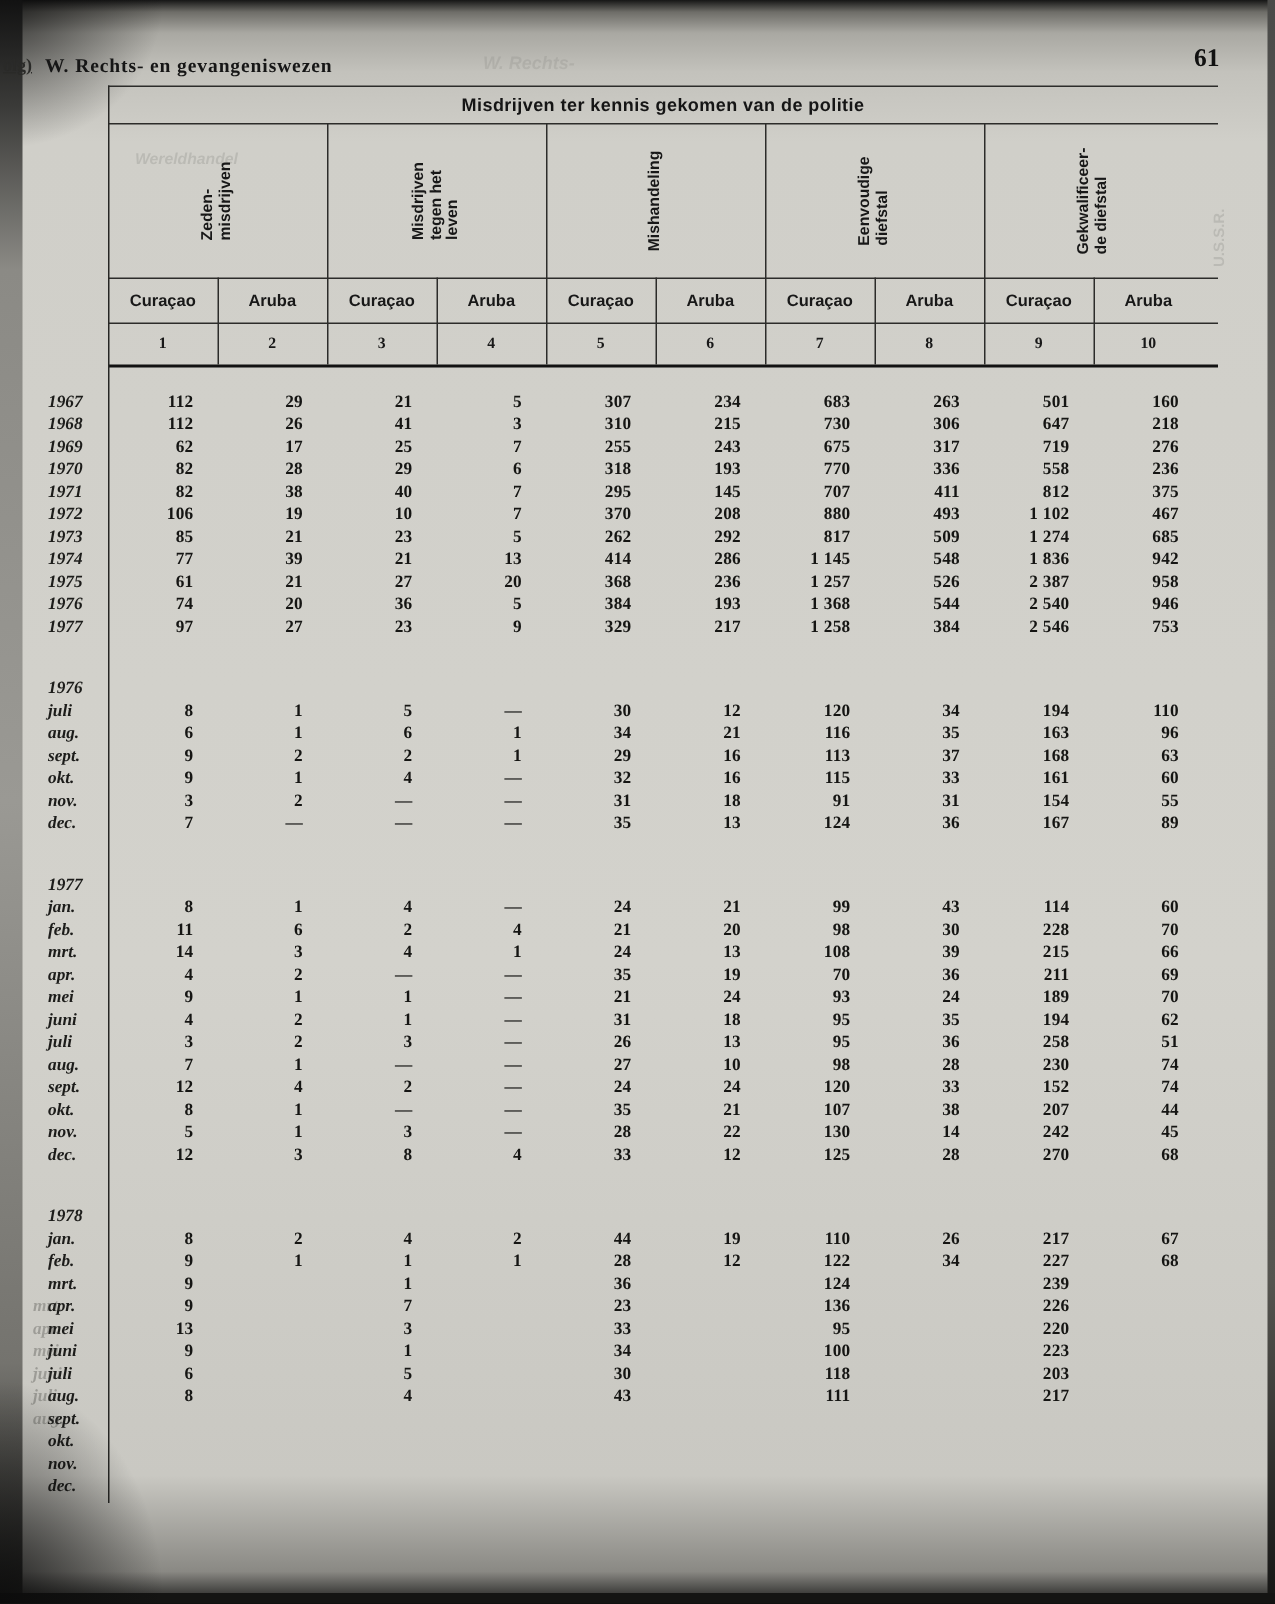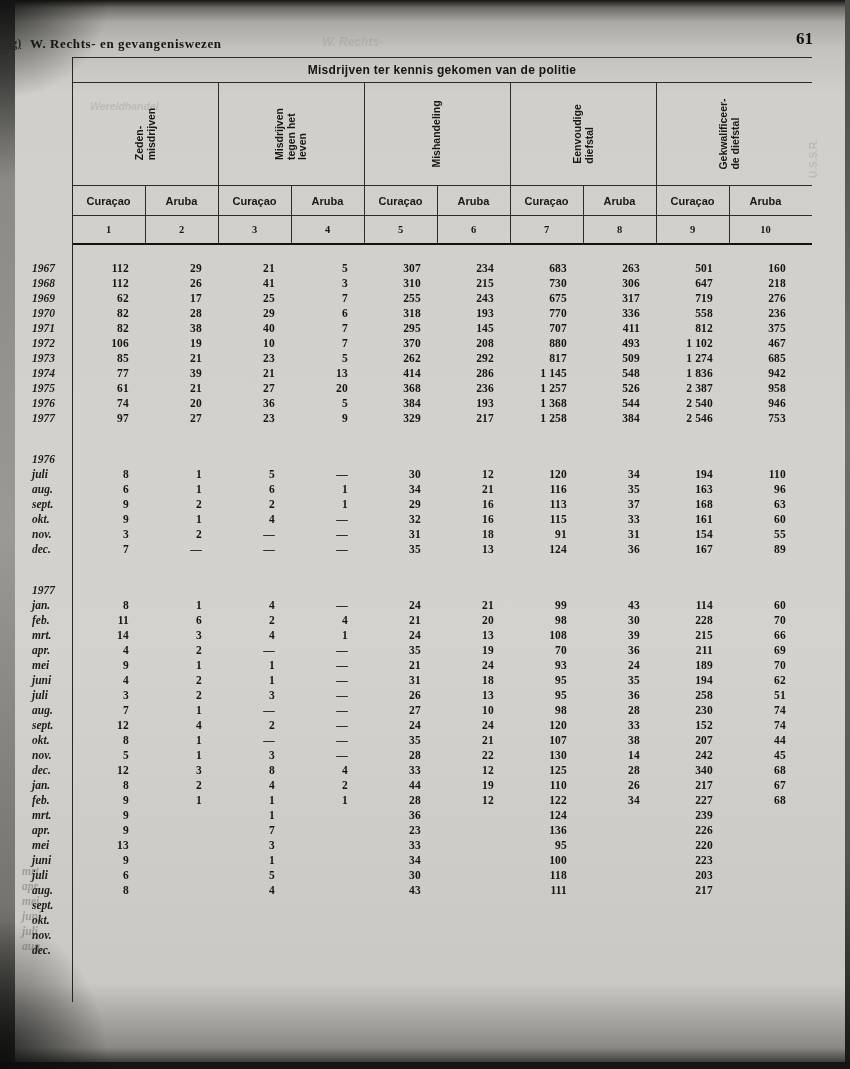--- a/index.html
+++ b/index.html
@@ -529,22 +529,25 @@
         <div class="trow">
           <div class="lbl">dec.</div>
           <div class="cell">12</div>
           <div class="cell">3</div>
           <div class="cell">8</div>
           <div class="cell">4</div>
           <div class="cell">33</div>
           <div class="cell">12</div>
           <div class="cell">125</div>
           <div class="cell">28</div>
-          <div class="cell">340</div>
+          <div class="cell">270</div>
           <div class="cell">68</div>
+        </div>
+        <div class="trow sec-head">
+          <div class="lbl">1978</div>
         </div>
         <div class="trow">
           <div class="lbl">jan.</div>
           <div class="cell">8</div>
           <div class="cell">2</div>
           <div class="cell">4</div>
           <div class="cell">2</div>
           <div class="cell">44</div>
           <div class="cell">19</div>
           <div class="cell">110</div>

